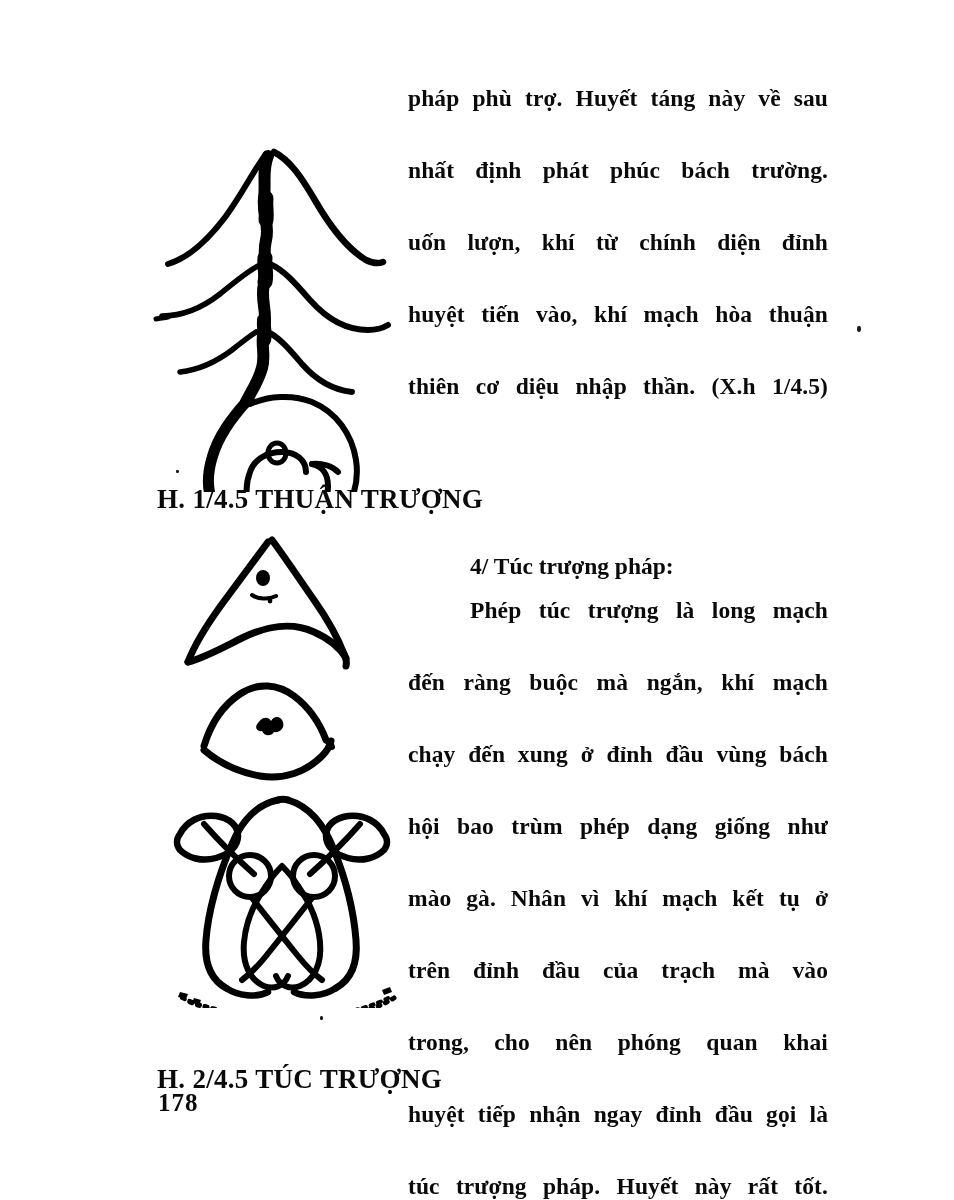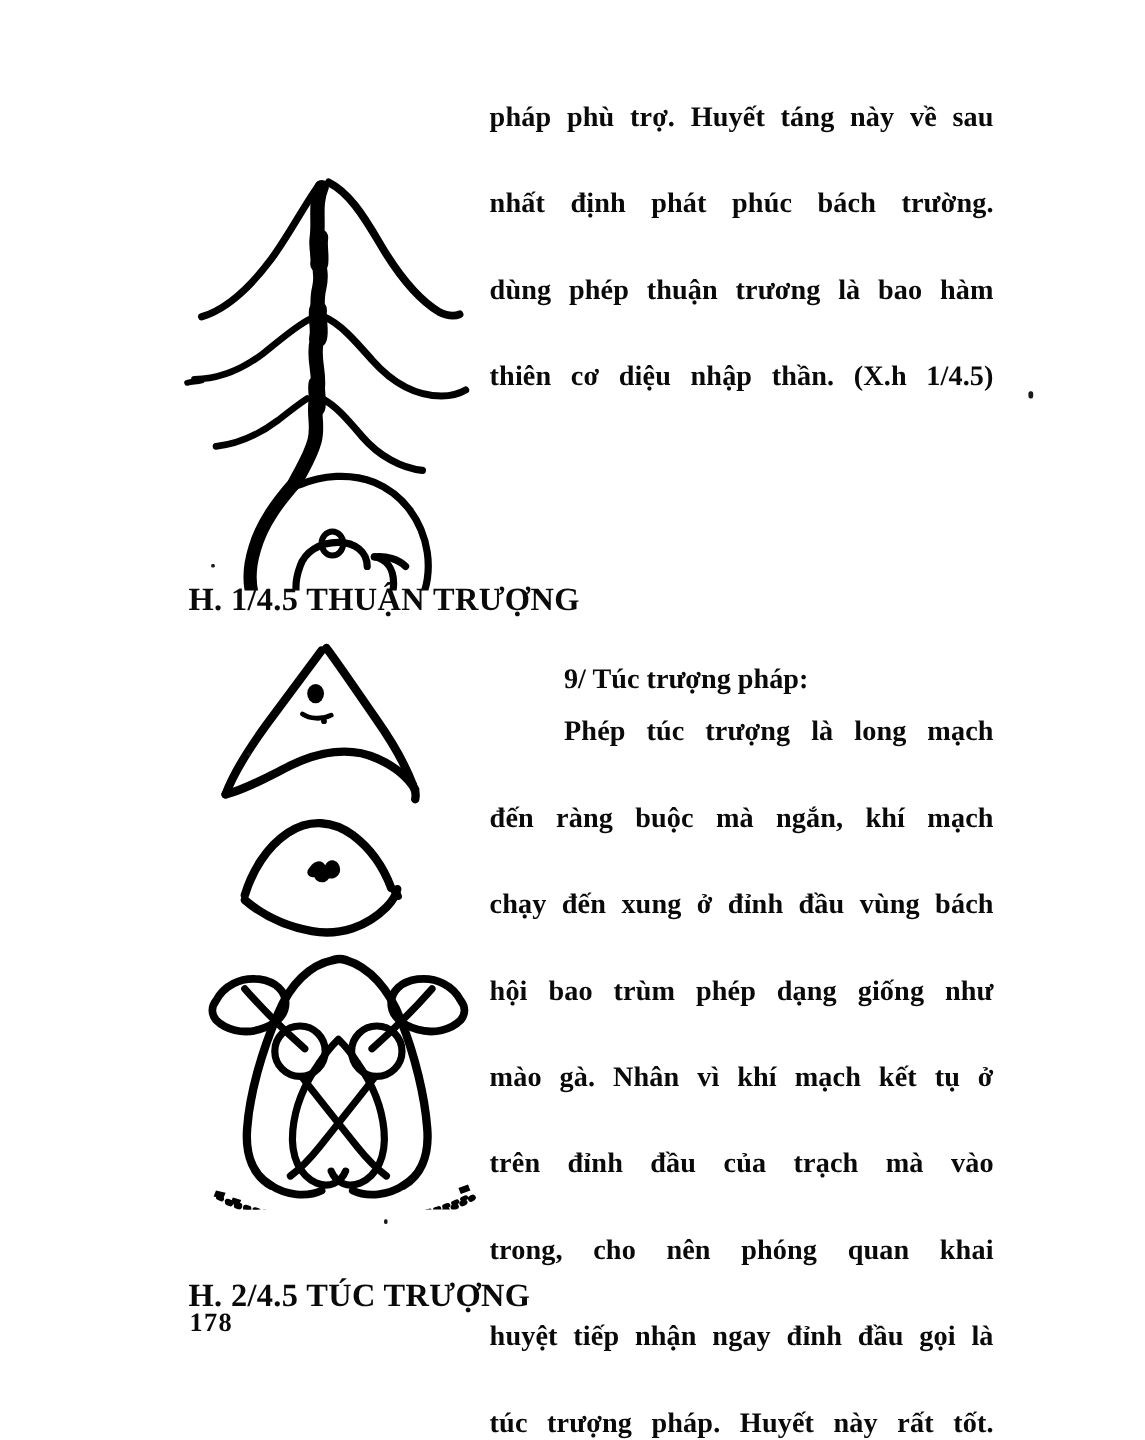--- a/index.html
+++ b/index.html
@@ -68,21 +68,21 @@
     white-space: nowrap;
     color: #0a0a0a;
   }
   #caption1 { top: 484px; }
   #caption2 { top: 1064px; }
 
   #page-number {
     position: absolute;
     left: 158px;
     top: 1089px;
-    font-size: 22px;
+    font-size: 25px;
     font-weight: 600;
     letter-spacing: 1px;
     color: #0a0a0a;
   }
 
   
   .figure {
     position: absolute;
   }
   #figure1 { left: 150px; top: 72px; }
@@ -245,26 +245,27 @@
       <path class="ink-fill" d="M 34 470 l 7 2 l -2 5 l -7 -2 z"></path>
       <path class="ink-fill" d="M 222 462 l 8 -3 l 2 5 l -8 3 z"></path>
     </svg>
   </div>
 
   <div class="caption" id="caption2">H. 2/4.5 TÚC TRƯỢNG</div>
 
   <div class="textblock" id="block1">
     <p>pháp phù trợ. Huyết táng này về sau</p>
     <p>nhất định phát phúc bách trường.</p>
-    <p>dùng phép thuận trương là bao hàm</p>
+    <p>uốn lượn, khí từ chính diện đỉnh</p>
+    <p>huyệt tiến vào, khí mạch hòa thuận</p>
     <p class="noindent">thiên cơ diệu nhập thần. (X.h 1/4.5)</p>
   </div>
 
   <div id="block2-heading">
-    <p class="heading">9/ Túc trượng pháp:</p>
+    <p class="heading">4/ Túc trượng pháp:</p>
   </div>
 
   <div class="textblock" id="block2">
     <p>Phép túc trượng là long mạch</p>
     <p style="text-indent:0">đến ràng buộc mà ngắn, khí mạch</p>
     <p style="text-indent:0">chạy đến xung ở đỉnh đầu vùng bách</p>
     <p style="text-indent:0">hội bao trùm phép dạng giống như</p>
     <p style="text-indent:0">mào gà. Nhân vì khí mạch kết tụ ở</p>
     <p style="text-indent:0">trên đỉnh đầu của trạch mà vào</p>
     <p style="text-indent:0">trong, cho nên phóng quan khai</p>

